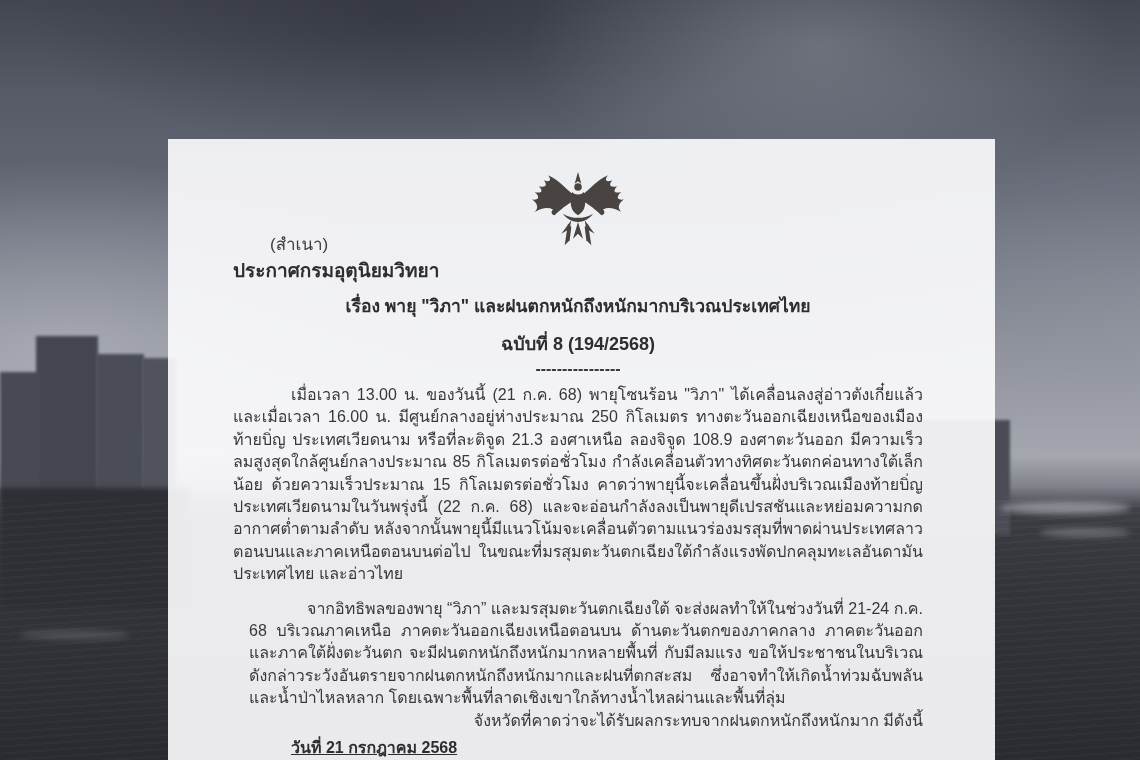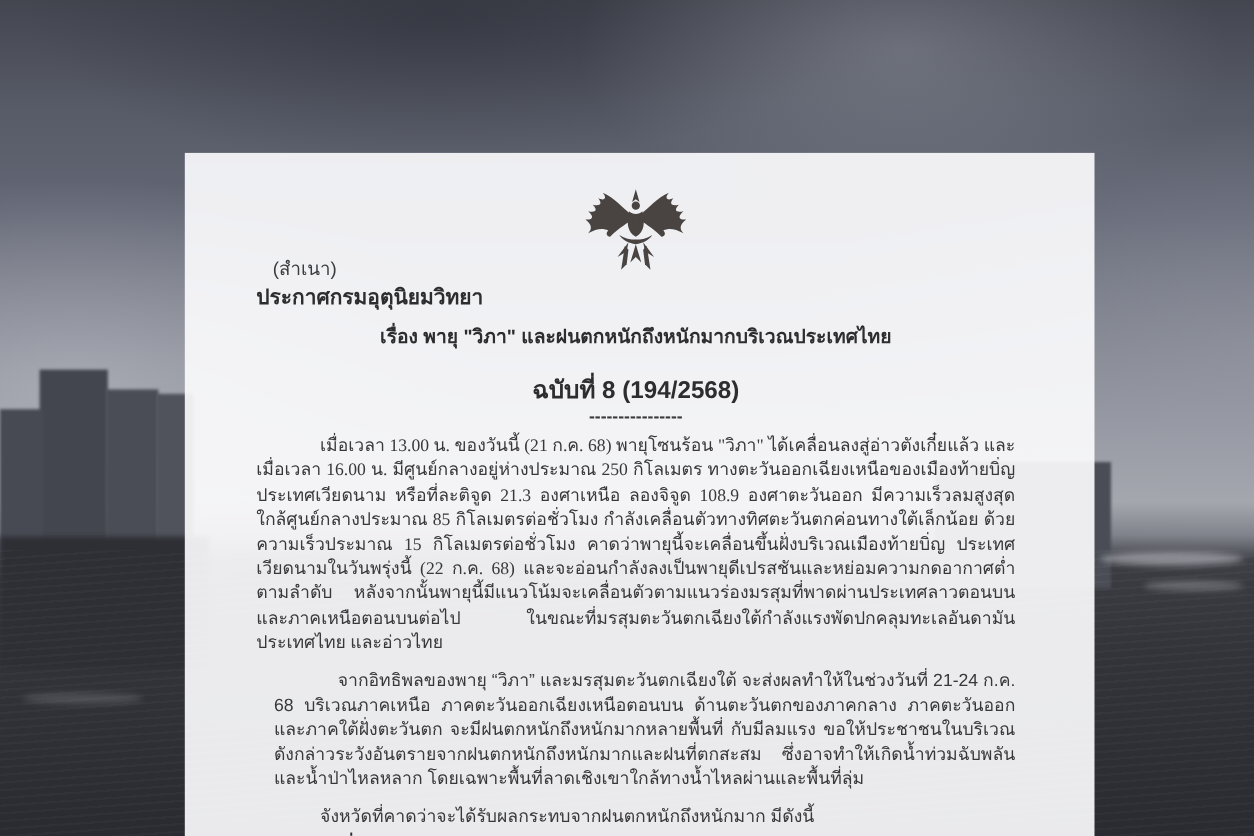--- a/index.html
+++ b/index.html
@@ -30,30 +30,30 @@
   .b4{left:142px;top:358px;width:34px;height:155px;background:#50535b;}
   .b5{left:850px;top:420px;width:160px;height:115px;background:#4a4d55;}
   .bank{left:0;top:488px;width:190px;height:120px;background:#2e2f35;filter:blur(2.5px);position:absolute;}
   
   .doc{
     position:absolute;left:168px;top:139px;width:827px;height:621px;
     background:rgba(251,251,253,.92);
     color:#38383b;font-size:16px;line-height:22.4px;
     box-sizing:border-box;padding:0 72px 0 65px;
   }
-  .copy-label{position:absolute;left:80px;top:95px;font-size:17px;color:#3b3b3e;text-align:right;}
+  .copy-label{position:absolute;left:102px;top:95px;font-size:17px;color:#3b3b3e;text-align:right;}
   .emblem{display:block;margin:30px auto 0;width:100px;height:86px;filter:blur(.4px);opacity:.92;}
   .t1{margin-top:3px;text-align:left;font-weight:bold;font-size:19px;color:#2d2d30;line-height:26px;}
   .t2{margin-top:9px;text-align:center;font-weight:bold;font-size:17.5px;color:#2d2d30;line-height:26px;}
-  .t3{margin-top:23px;text-align:center;font-weight:bold;font-size:22px;color:#2d2d30;line-height:26px;}
+  .t3{margin-top:12px;text-align:center;font-weight:bold;font-size:18px;color:#2d2d30;line-height:26px;}
   .divider{margin:4px auto 0;text-align:center;font-weight:bold;color:#3a3a3d;letter-spacing:0;line-height:16px;}
   .para{margin:0;text-align:justify;text-indent:58px;}
-  .p1{margin-top:7px;font-family:Liberation Serif, serif;}
+  .p1{margin-top:7px;}
   .p2{margin-top:12px;margin-left:16px;}
-  .p3{margin-top:11px;text-align:left;}
+  .p3{text-align:right;}
   .date-heading{margin:5px 0 0 58px;font-weight:bold;text-decoration:underline;color:#2d2d30;display:inline-block;}
 </style>
 </head>
 <body>
 
 <div id="stage">
 
   <div class="bg-sky"></div>
   <div class="building b1"></div>
   <div class="building b2"></div>

